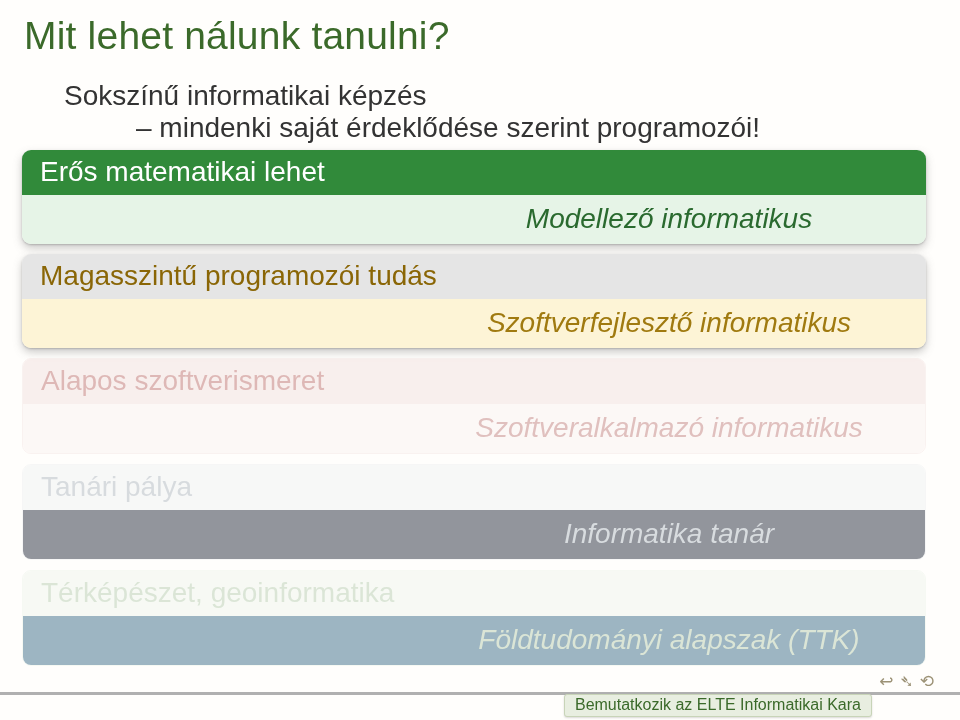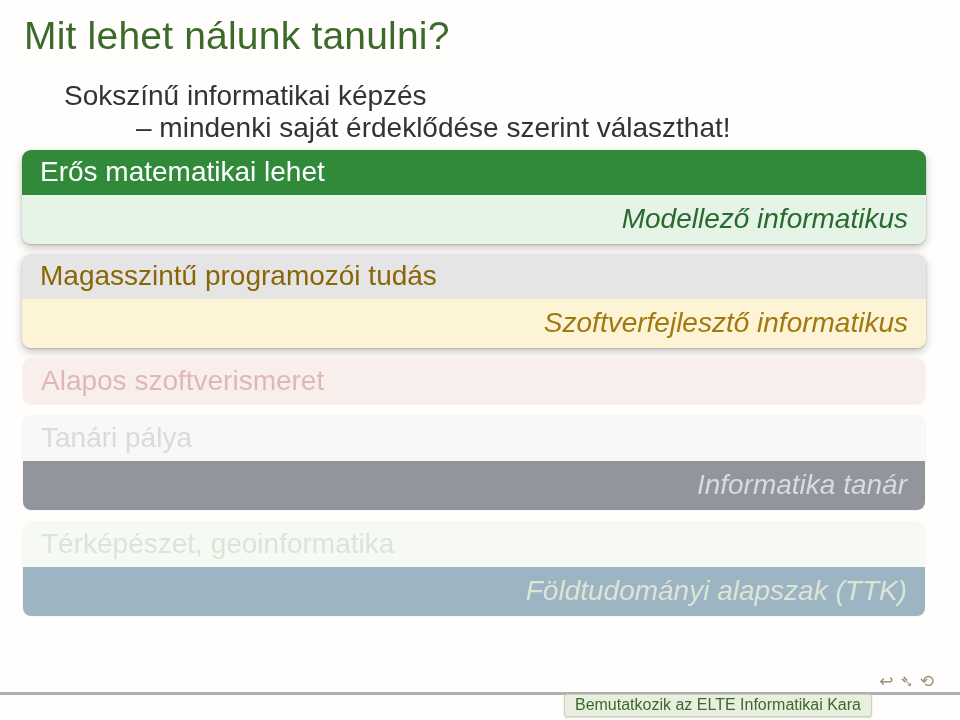--- a/index.html
+++ b/index.html
@@ -46,21 +46,21 @@
   .b-head {
     padding: 6px 18px 7px 18px;
     font-size: 28px;
     font-weight: 400;
   }
   .b-body {
     padding: 8px 18px 9px 18px;
     font-size: 28px;
     font-style: italic;
     background: rgba(255,255,255,0.6);
-    text-align: right;
+    text-align: center;
   }
   .b-body span { display: inline-block; padding-left: 390px; }
 
   
   .block.green .b-head { background: #318a3a; color: #fff; }
   .block.green .b-body { background: #e6f4e7; color: #2a6a2f; }
 
   
   .block.yellow .b-head { background: #e5e5e5; color: #8a6606; }
   .block.yellow .b-body { background: #fdf4d6; color: #a07a10; }
@@ -117,37 +117,38 @@
 </style>
 </head>
 <body>
 
 <div class="slide">
 
   <h1 class="title">Mit lehet nálunk tanulni?</h1>
 
   <div class="intro">
     <span>Sokszínű informatikai képzés</span><br>
-    <span class="line2">– mindenki saját érdeklődése szerint választhat!</span>
+    <span class="line2">– mindenki saját érdeklődése szerint programozói!</span>
   </div>
 
   <div class="blocks">
 
     <div class="block green">
       <div class="b-head">Erős matematikai lehet</div>
       <div class="b-body"><span>Modellező informatikus</span></div>
     </div>
 
     <div class="block yellow">
       <div class="b-head">Magasszintű programozói tudás</div>
       <div class="b-body"><span>Szoftverfejlesztő informatikus</span></div>
     </div>
 
     <div class="block pink">
       <div class="b-head">Alapos szoftverismeret</div>
+      <div class="b-body"><span>Szoftveralkalmazó informatikus</span></div>
     </div>
 
     <div class="block fadeblue">
       <div class="b-head">Tanári pálya</div>
       <div class="b-body"><span>Informatika tanár</span></div>
     </div>
 
     <div class="block fadegreen">
       <div class="b-head">Térképészet, geoinformatika</div>
       <div class="b-body"><span>Földtudományi alapszak (TTK)</span></div>

